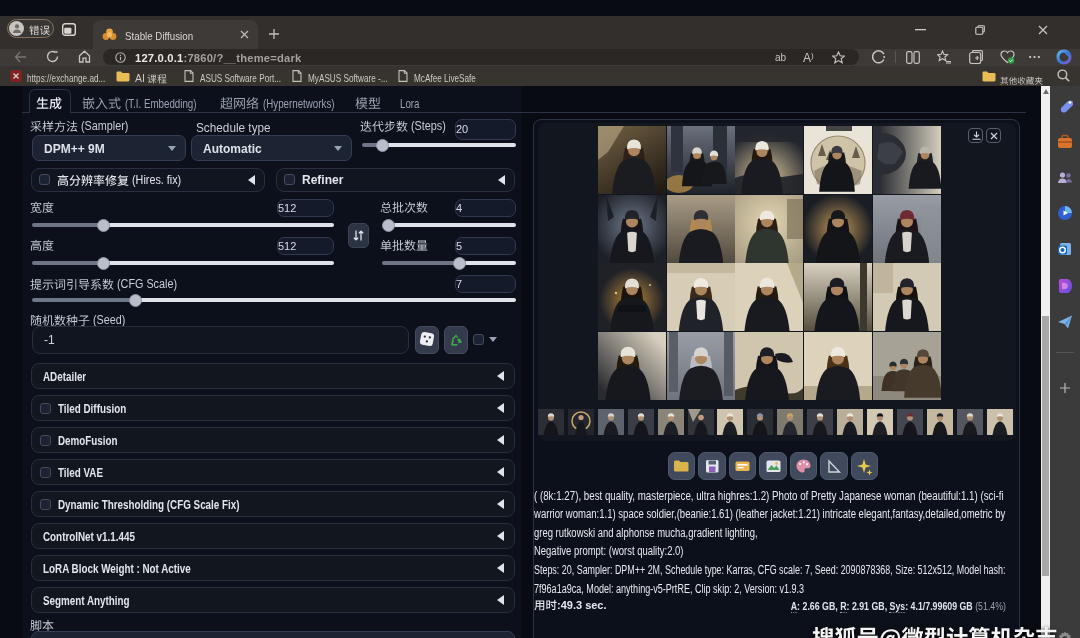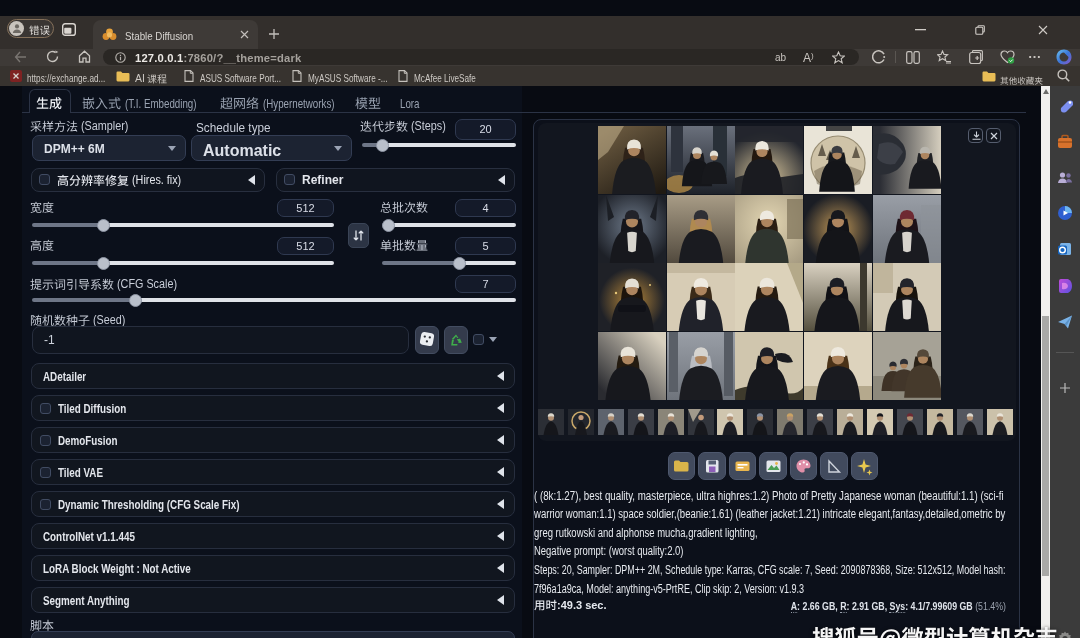--- a/index.html
+++ b/index.html
@@ -7,21 +7,21 @@
 
 #titlebar{position:absolute;left:0;top:0;width:1080px;height:33px;background:#332f2c}
 #tab{position:absolute;left:93px;top:4px;width:165px;height:29px;background:#3e3a37;border-radius:8px 8px 0 0}
 #toolbar{position:absolute;left:0;top:33px;width:1080px;height:17px;background:#3e3a37}
 #abar{position:absolute;left:103px;top:32.5px;width:756px;height:16.5px;background:#2a2724;border-radius:9px}
 #bookbar{position:absolute;left:0;top:49.5px;width:1080px;height:20.5px;background:#37332f}
 
 #page{position:absolute;left:0;top:70px;width:1041px;height:568px;background:#080b12;overflow:hidden}
 #leftcol{position:absolute;left:22px;top:70px;width:500px;height:568px;background:#0b101b}
 .blk{position:absolute;background:#10151f;border:1px solid #282f3f;border-radius:8px}
-.numbox{position:absolute;background:#141a29;border:1px solid #2f3950;border-radius:7px;color:#d8dce6;font-size:11px;text-align:center}
+.numbox{position:absolute;background:#141a29;border:1px solid #2f3950;border-radius:7px;color:#d8dce6;font-size:11px;}
 .drop{position:absolute;background:#1c2332;border:1px solid #333d54;border-radius:7px}
 .acc{position:absolute;left:31px;width:484px;height:26px;background:#11161f;border:1px solid #272e3e;border-radius:8px}
 .cb{position:absolute;width:11px;height:11px;background:#1b2231;border:1px solid #414c63;border-radius:3px}
 .caret{position:absolute;width:0;height:0;border-left:4px solid transparent;border-right:4px solid transparent;border-top:5px solid #9aa3b4}
 .arrL{position:absolute;width:0;height:0;border-top:5px solid transparent;border-bottom:5px solid transparent;border-right:7px solid #dfe3ea}
 .track{position:absolute;height:4px;border-radius:2px;background:#dfe2e8}
 .trackL{position:absolute;height:4px;border-radius:2px 0 0 2px;background:#6e7687}
 .thumbd{position:absolute;width:13px;height:13px;border-radius:50%;background:#b9bfca;border:1px solid #8d94a3}
 .txt{position:absolute;color:#e7eaef;font-size:12.3px;line-height:18.6px;transform:scaleX(0.745);transform-origin:0 0}
 </style></head><body>
@@ -201,24 +201,24 @@
     <div style="position:absolute;left:81.0px;top:104.1px;font-size:12px;line-height:12px;color:#c9ced9;white-space:nowrap;transform:scaleX(0.9);transform-origin:0 0">(Sampler)</div>
     <div style="position:absolute;left:196px;top:103.8px;font-size:12.8px;color:#c9ced9;transform:scaleX(0.92);transform-origin:0 0">Schedule type</div>
     <div style="position:absolute;left:360px;top:101px"><svg width="48.0" height="16.8" viewBox="0 0 48.0 16.8" fill="#c9ced9" xmlns="http://www.w3.org/2000/svg">
         <path transform="translate(0.0,13.9) scale(0.012000,-0.012000)" d="M248 483V87H176V413H48V483ZM72 764 130 803Q157 780 185.5 751.0Q214 722 239.5 694.0Q265 666 280 642L219 599Q205 622 181.0 650.5Q157 679 128.5 709.0Q100 739 72 764ZM224 115Q249 115 272.0 98.0Q295 81 337 58Q386 31 450.5 23.0Q515 15 597 15Q655 15 721.0 17.5Q787 20 850.0 24.0Q913 28 961 33Q957 23 952.5 9.5Q948 -4 944.5 -17.5Q941 -31 940 -42Q913 -44 869.5 -45.5Q826 -47 776.5 -48.5Q727 -50 679.0 -51.0Q631 -52 595 -52Q506 -52 439.5 -42.0Q373 -32 320 -2Q288 15 264.5 33.0Q241 51 223 51Q206 51 183.5 35.5Q161 20 136.5 -6.0Q112 -32 85 -64L38 -1Q88 48 136.5 81.5Q185 115 224 115ZM429 684H900V615H429ZM305 457H939V389H305ZM431 815 503 801Q481 713 446.5 634.0Q412 555 370 499Q362 505 349.5 511.5Q337 518 324.5 524.0Q312 530 302 534Q346 585 379.0 660.0Q412 735 431 815ZM592 840H666V560Q666 497 657.0 430.0Q648 363 619.0 297.0Q590 231 531.5 172.0Q473 113 375 65Q371 74 362.0 84.5Q353 95 343.5 105.5Q334 116 326 122Q400 155 449.0 196.0Q498 237 527.0 283.0Q556 329 570.0 376.5Q584 424 588.0 470.5Q592 517 592 560ZM578 346 632 388Q683 350 738.0 303.5Q793 257 840.0 209.5Q887 162 915 122L857 74Q831 113 785.0 161.0Q739 209 685.0 258.0Q631 307 578 346Z"></path>
         <path transform="translate(12.0,13.9) scale(0.012000,-0.012000)" d="M324 497 944 575 955 504 335 426ZM715 783 769 819Q799 795 831.0 766.0Q863 737 890.5 708.5Q918 680 935 658L877 618Q860 641 833.5 669.5Q807 698 776.0 728.5Q745 759 715 783ZM313 830 384 807Q346 719 295.5 635.0Q245 551 186.0 477.5Q127 404 65 348Q61 357 53.0 371.0Q45 385 36.5 398.5Q28 412 21 420Q79 469 133.5 534.0Q188 599 234.0 675.0Q280 751 313 830ZM199 563 275 639 276 637V-78H199ZM548 826H623Q629 657 645.0 511.0Q661 365 689.0 254.0Q717 143 759.0 79.0Q801 15 857 9Q879 8 892.0 52.0Q905 96 912 183Q920 176 932.0 168.0Q944 160 956.0 153.5Q968 147 975 143Q964 57 947.0 7.5Q930 -42 908.5 -61.5Q887 -81 860 -79Q793 -74 743.0 -28.0Q693 18 658.5 99.0Q624 180 602.0 291.0Q580 402 567.5 537.0Q555 672 548 826Z"></path>
         <path transform="translate(24.0,13.9) scale(0.012000,-0.012000)" d="M291 420 363 396Q336 349 300.0 304.0Q264 259 224.0 218.5Q184 178 145 147Q139 154 129.0 165.0Q119 176 108.5 187.0Q98 198 89 204Q145 244 200.5 301.5Q256 359 291 420ZM788 411 859 377Q810 280 737.5 205.0Q665 130 569.0 75.5Q473 21 353.5 -16.0Q234 -53 90 -75Q84 -58 73.5 -38.0Q63 -18 51 -3Q237 22 381.0 73.5Q525 125 626.5 208.0Q728 291 788 411ZM60 535H937V463H60ZM522 733H846V663H522ZM472 840H551V495H472ZM210 762H286V499H210ZM465 482H544V146H465Z"></path>
         <path transform="translate(36.0,13.9) scale(0.012000,-0.012000)" d="M70 323H454V260H70ZM50 654H531V592H50ZM443 821 506 793Q485 759 461.0 724.0Q437 689 417 664L368 688Q381 706 394.5 729.5Q408 753 421.0 777.5Q434 802 443 821ZM257 841H327V404H257ZM88 793 143 815Q164 785 182.5 749.0Q201 713 207 686L150 661Q144 687 126.0 724.5Q108 762 88 793ZM258 628 309 598Q285 557 247.5 515.0Q210 473 166.5 437.5Q123 402 80 378Q73 391 61.5 408.0Q50 425 39 435Q81 454 123.0 484.0Q165 514 201.0 552.0Q237 590 258 628ZM316 607Q330 600 356.0 583.5Q382 567 412.5 548.0Q443 529 468.0 513.0Q493 497 503 489L461 435Q448 447 424.5 466.0Q401 485 373.0 506.0Q345 527 320.0 545.5Q295 564 279 574ZM612 646H948V576H612ZM629 832 698 821Q683 725 661.0 636.5Q639 548 608.5 471.5Q578 395 538 337Q533 343 522.5 352.0Q512 361 500.5 369.5Q489 378 481 383Q520 436 548.5 507.0Q577 578 597.0 661.0Q617 744 629 832ZM813 606 883 599Q860 430 815.0 300.5Q770 171 692.0 76.5Q614 -18 493 -83Q489 -75 482.0 -63.5Q475 -52 466.5 -40.5Q458 -29 451 -22Q566 34 639.0 120.5Q712 207 753.0 328.0Q794 449 813 606ZM647 583Q670 450 711.5 332.0Q753 214 817.0 125.5Q881 37 972 -12Q959 -22 944.5 -39.5Q930 -57 921 -71Q827 -14 761.5 81.0Q696 176 653.5 301.5Q611 427 585 572ZM110 153 157 198Q209 178 266.0 151.0Q323 124 374.0 96.0Q425 68 460 43L412 -6Q379 19 328.0 48.5Q277 78 220.0 105.5Q163 133 110 153ZM429 323H442L454 326L495 309Q464 201 402.0 125.5Q340 50 256.5 2.5Q173 -45 77 -72Q71 -59 61.0 -41.5Q51 -24 41 -14Q130 7 208.5 48.5Q287 90 344.5 155.5Q402 221 429 312ZM110 153Q132 184 155.0 224.0Q178 264 198.5 306.5Q219 349 233 387L300 375Q284 334 263.0 291.0Q242 248 220.0 209.0Q198 170 178 140Z"></path>
       </svg></div>
     <div style="position:absolute;left:411.0px;top:104.1px;font-size:12px;line-height:12px;color:#c9ced9;white-space:nowrap;transform:scaleX(0.9);transform-origin:0 0">(Steps)</div>
     <div class="drop" style="left:32px;top:119px;width:154px;height:26px"></div>
-    <div style="position:absolute;left:44px;top:126px;font-size:12px;color:#dde1e9;font-weight:bold">DPM++ 6M</div>
+    <div style="position:absolute;left:44px;top:126px;font-size:12px;color:#dde1e9;font-weight:bold">DPM++ 9M</div>
     <div class="caret" style="left:168px;top:130px"></div>
     <div class="drop" style="left:191px;top:119px;width:161px;height:26px"></div>
-    <div style="position:absolute;left:203px;top:126px;font-size:16px;color:#dde1e9;font-weight:bold">Automatic</div>
+    <div style="position:absolute;left:203px;top:126px;font-size:12px;color:#dde1e9;font-weight:bold">Automatic</div>
     <div class="caret" style="left:334px;top:130px"></div>
     <div class="numbox" style="left:455px;top:103px;width:61px;height:21px;line-height:19px">20</div>
     <div class="trackL" style="left:362px;top:127px;width:21px"></div>
     <div class="track" style="left:383px;top:127px;width:133px"></div>
     <div class="thumbd" style="left:376px;top:122.5px"></div>
     <div class="blk" style="left:31px;top:152px;width:234px;height:24px"></div>
     <div class="cb" style="left:39px;top:158px"></div>
     <div style="position:absolute;left:57px;top:155px"><svg width="72.0" height="16.8" viewBox="0 0 72.0 16.8" fill="#e3e6ec" xmlns="http://www.w3.org/2000/svg">
         <path transform="translate(0.0,13.9) scale(0.012000,-0.012000)" d="M57 745H939V664H57ZM295 549V474H709V549ZM201 615H808V408H201ZM90 359H882V281H182V-84H90ZM816 359H911V9Q911 -24 902.0 -40.0Q893 -56 868 -65Q845 -73 809.5 -75.0Q774 -77 723 -76Q720 -60 711.0 -40.5Q702 -21 694 -6Q715 -7 737.0 -7.5Q759 -8 775.5 -7.5Q792 -7 798 -7Q816 -7 816 9ZM430 827 525 849Q539 818 553.0 779.5Q567 741 574 716L474 688Q468 715 455.0 754.0Q442 793 430 827ZM329 231H709V18H329V85H625V164H329ZM278 231H367V-29H278Z"></path>
         <path transform="translate(12.0,13.9) scale(0.012000,-0.012000)" d="M191 471H749V377H191ZM718 471H817Q817 471 816.5 462.5Q816 454 816.0 444.0Q816 434 815 428Q810 314 804.5 233.5Q799 153 792.5 99.5Q786 46 777.0 15.0Q768 -16 754 -31Q737 -52 717.5 -60.5Q698 -69 671 -72Q645 -74 603.0 -74.0Q561 -74 515 -72Q514 -51 505.5 -24.0Q497 3 484 23Q530 19 569.5 18.5Q609 18 627 18Q655 18 668 30Q681 44 690.0 89.0Q699 134 705.5 222.5Q712 311 718 454ZM317 827 418 799Q384 714 336.5 635.5Q289 557 234.0 491.0Q179 425 120 376Q111 387 96.0 400.5Q81 414 65.5 428.0Q50 442 39 450Q98 493 150.5 552.0Q203 611 246.0 681.5Q289 752 317 827ZM680 829Q703 780 736.0 728.5Q769 677 807.0 628.0Q845 579 886.0 537.5Q927 496 966 465Q955 456 940.0 442.0Q925 428 912.0 413.0Q899 398 890 385Q850 422 809.0 468.5Q768 515 728.5 569.5Q689 624 654.0 681.0Q619 738 592 795ZM377 444H477Q468 361 451.0 283.0Q434 205 397.0 135.0Q360 65 294.0 8.5Q228 -48 121 -87Q115 -74 105.0 -59.0Q95 -44 83.5 -29.5Q72 -15 61 -5Q160 28 220.0 76.0Q280 124 311.5 183.5Q343 243 356.5 309.0Q370 375 377 444Z"></path>

